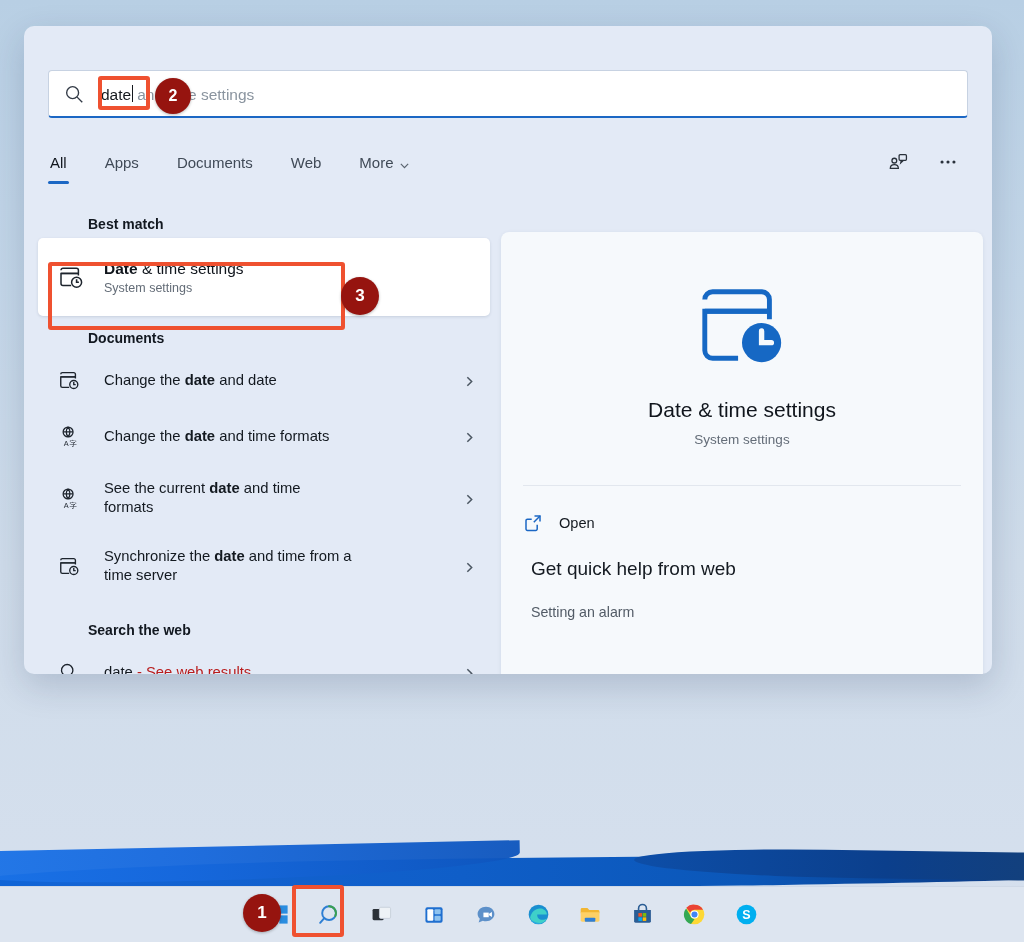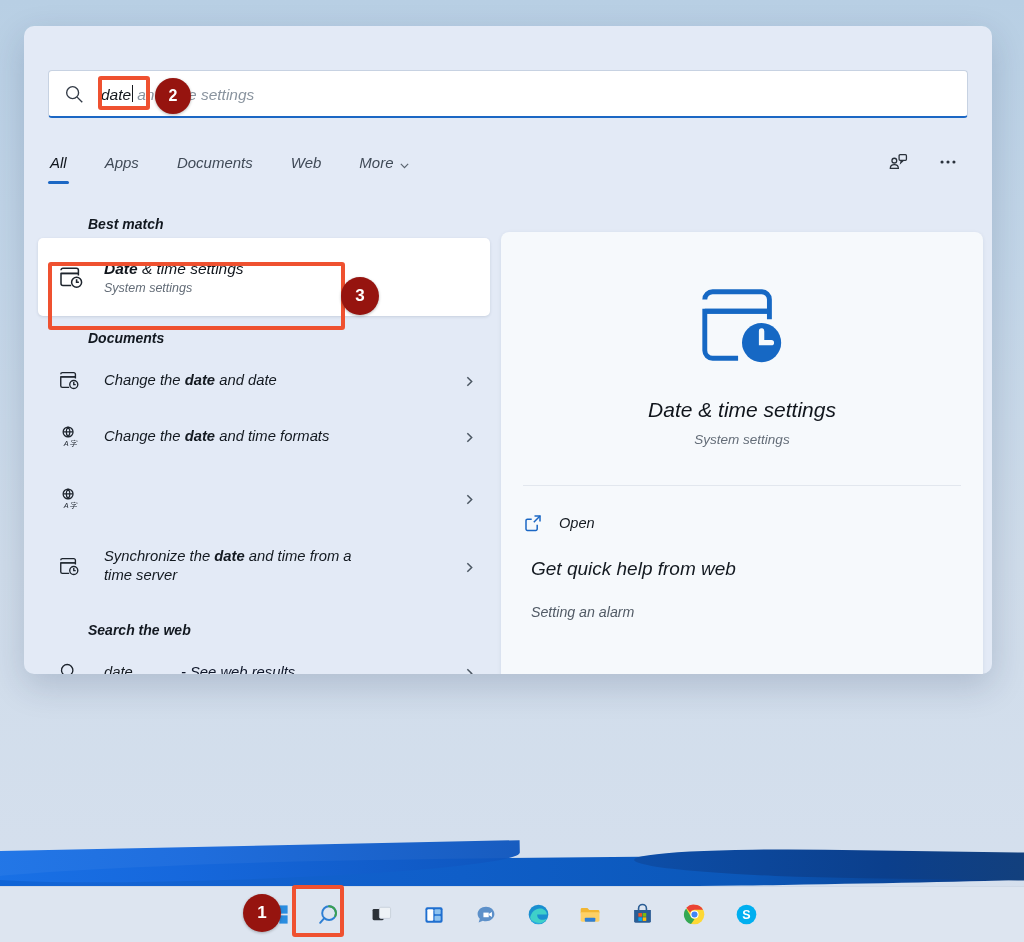--- a/index.html
+++ b/index.html
@@ -56,21 +56,20 @@
   }
 
   
   .search-panel {
     position: absolute; left: 24px; top: 26px;
     width: 968px; height: 648px;
     background: #e3eaf6;
     border-radius: 10px;
     box-shadow: 0 12px 34px rgba(20,40,80,.18);
     overflow: hidden;
-    font-style: italic;
   }
   .panel-inner { position: relative; width: 100%; height: 100%; }
 
   
   .searchbox {
     position: absolute; left: 24px; top: 44px; width: 920px; height: 48px;
     background: #ffffff;
     border: 1px solid #c7d2e2;
     border-bottom: 2px solid #1b67c4;
     border-radius: 4px;
@@ -140,21 +139,21 @@
     height: 56px; padding-left: 20px; padding-right: 14px;
     border-radius: 5px;
   }
   .row.tall { height: 68px; }
   .row-icon { width: 22px; height: 22px; flex: 0 0 22px; color: #1d242d; }
   .row-label {
     margin-left: 24px; font-size: 14.8px; color: #131920; line-height: 1.28;
     max-width: 330px;
   }
   .row-label b { font-weight: bold; }
-  .row-sub { color: #0f172a; margin-left: 44px; }
+  .row-sub { color: #b91c1c; }
   .row-chev {
     margin-left: auto; width: 13px; height: 13px; color: #4c5763; flex: 0 0 13px;
   }
 
   
   .preview {
     position: absolute; left: 477px; top: 206px;
     width: 482px; height: 632px;
     background: #f6f9fc; border-radius: 8px;
     box-shadow: 0 1px 4px rgba(30,50,80,.08);
@@ -329,20 +328,23 @@
 
     <div class="row tall">
       <span class="row-icon">
         <svg viewBox="0 0 24 24" width="22" height="22" fill="none" stroke="currentColor" stroke-width="1.4">
           <circle cx="11" cy="7.6" r="5.4"></circle>
           <path d="M5.7 7.6h10.6M11 2.2c2.6 2.9 2.6 8 0 10.8M11 2.2C8.4 5.1 8.4 10.2 11 13"></path>
           <text x="6.2" y="22.4" font-size="8" fill="currentColor" stroke="none" font-family="Liberation Sans, sans-serif">A</text>
           <text x="12.6" y="22.4" font-size="8" fill="currentColor" stroke="none" font-family="Liberation Sans, sans-serif">字</text>
         </svg>
       </span>
+      <span class="row-label" style="max-width:250px;">
+        <span>See the current </span><b>date</b><span> and time formats</span>
+      </span>
       <span class="row-chev">
         <svg viewBox="0 0 12 12" width="13" height="13" fill="none" stroke="currentColor" stroke-width="1.4">
           <polyline points="4,2 8,6 4,10"></polyline>
         </svg>
       </span>
     </div>
 
     <div class="row tall">
       <span class="row-icon">
         <svg viewBox="0 0 24 24" width="22" height="22" fill="none" stroke="currentColor" stroke-width="1.5">

